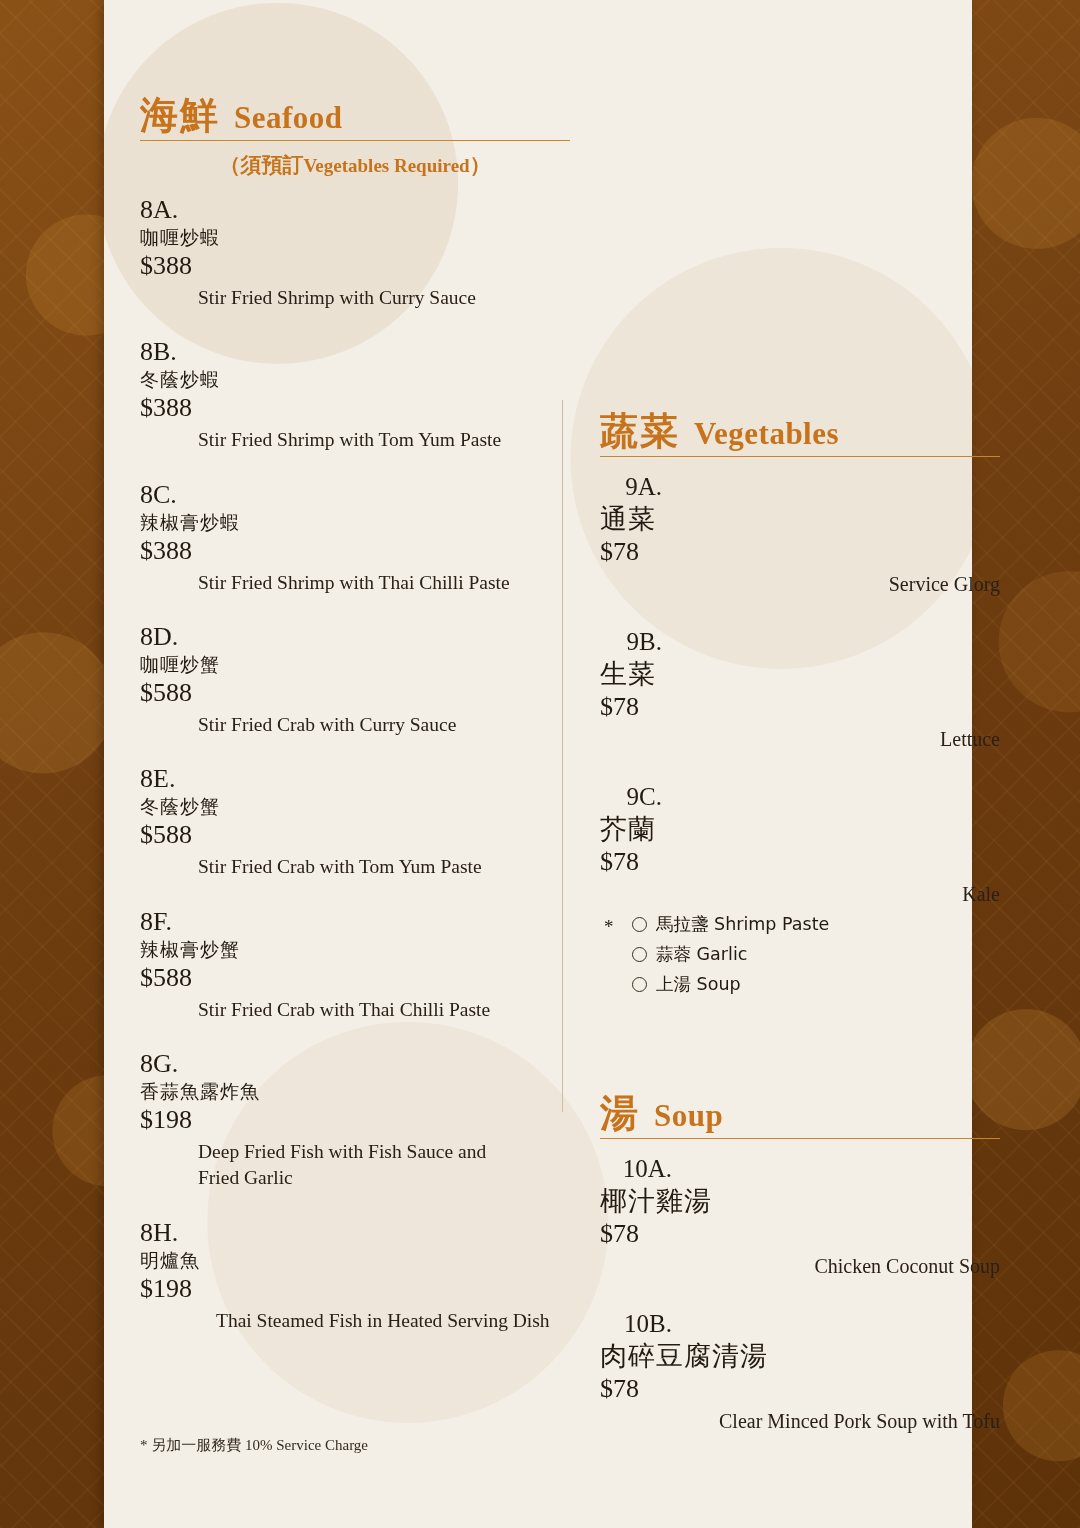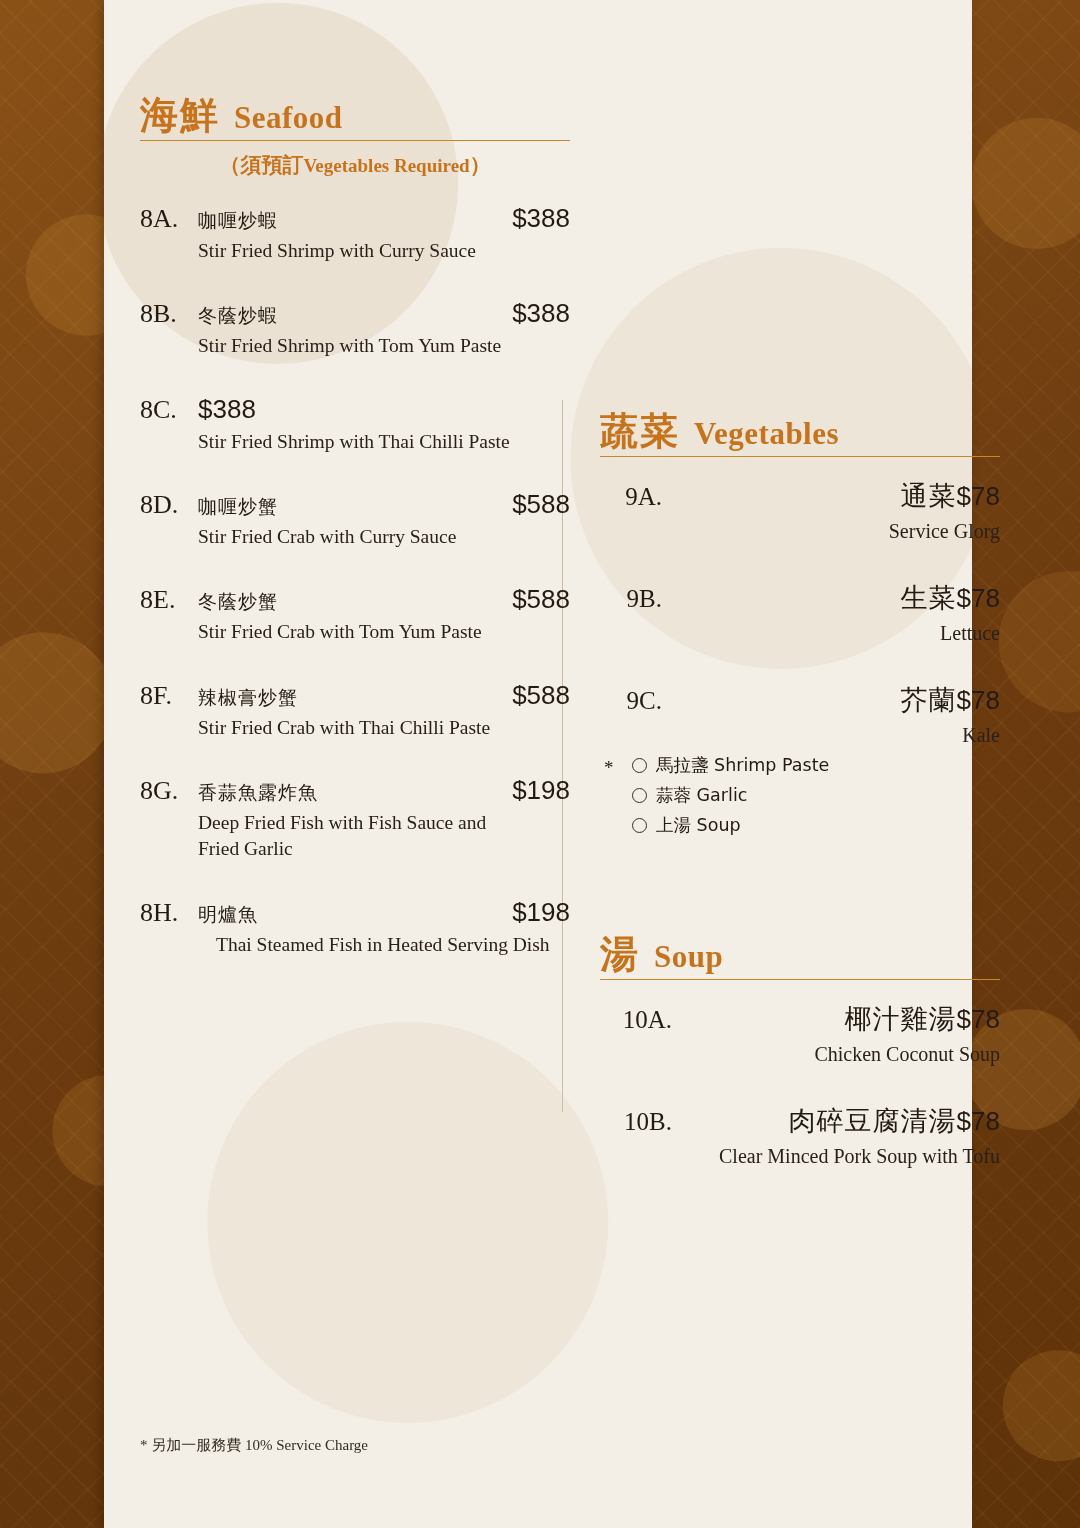--- a/index.html
+++ b/index.html
@@ -112,37 +112,37 @@
     font-size: 19px;
   }
 
   
   .items { margin-top: 16px; }
   .item { margin-bottom: 26px; }
   .item-line {
     display: flex;
     align-items: baseline;
     color: #231a12;
+    flex-direction: column;
   }
   .item-code {
     font-size: 26px;
     min-width: 58px;
     font-family: "Liberation Serif", serif;
   }
   .item-cn {
     font-family: "DejaVu Serif", "Liberation Serif", serif;
     font-size: 19px;
     letter-spacing: 1px;
     flex: 1;
   }
   .item-price {
     font-size: 26px;
-    font-family: Liberation Sans, sans-serif;
+    font-family: Liberation Serif, serif;
     white-space: nowrap;
-    margin-top: 8px;
   }
   .item-en {
     margin-top: 4px;
     margin-left: 58px;
     font-size: 19.5px;
     color: #2a2018;
     line-height: 1.35;
     font-family: "Liberation Serif", serif;
   }
 
@@ -228,20 +228,21 @@
             <span class="item-code">8B.</span>
             <span class="item-cn">冬蔭炒蝦</span>
             <span class="item-price">$388</span>
           </div>
           <div class="item-en">Stir Fried Shrimp with Tom Yum Paste</div>
         </div>
 
         <div class="item">
           <div class="item-line">
             <span class="item-code">8C.</span>
+            <span class="item-cn">辣椒膏炒蝦</span>
             <span class="item-price">$388</span>
           </div>
           <div class="item-en">Stir Fried Shrimp with Thai Chilli Paste</div>
         </div>
 
         <div class="item">
           <div class="item-line">
             <span class="item-code">8D.</span>
             <span class="item-cn">咖喱炒蟹</span>
             <span class="item-price">$588</span>

